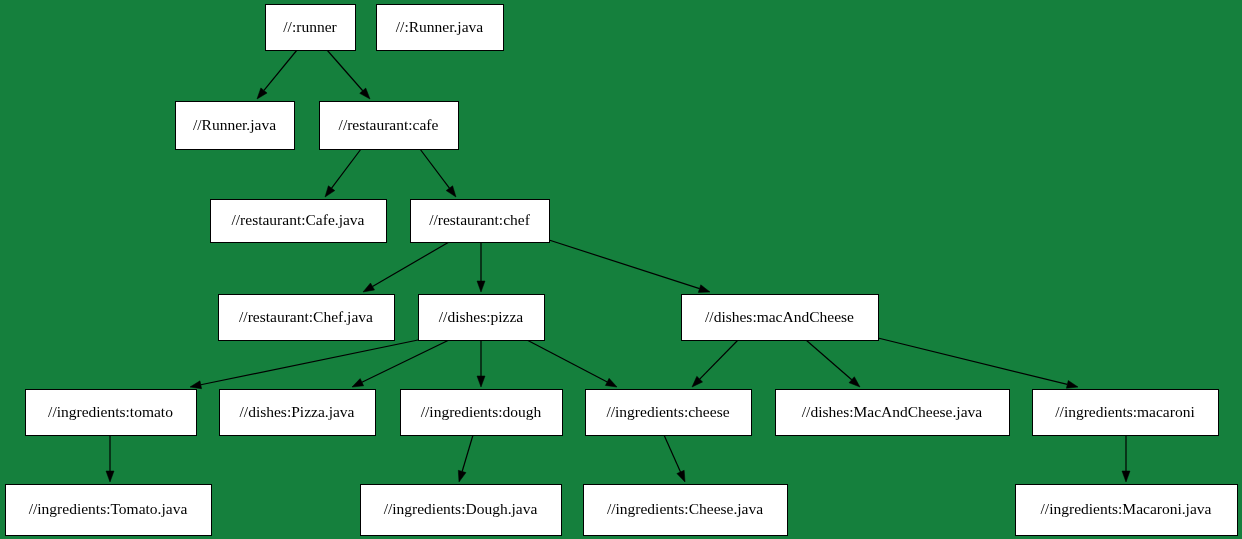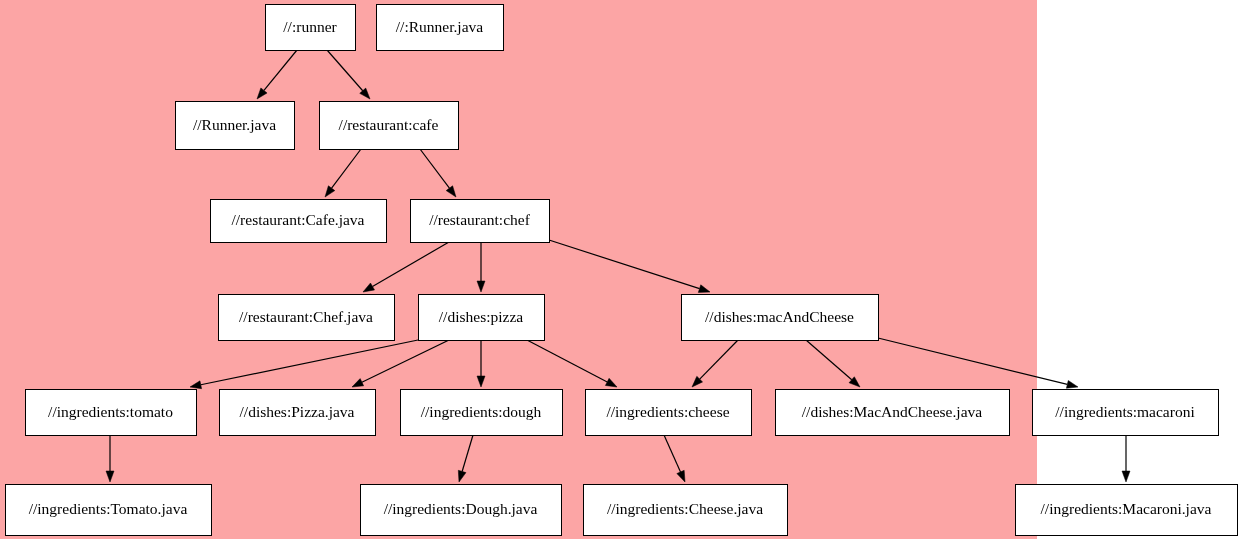--- a/index.html
+++ b/index.html
@@ -9,23 +9,23 @@
     background: #ffffff;
   }
   body {
     width: 1242px;
     height: 539px;
     overflow: hidden;
     font-family: "Liberation Serif", "DejaVu Serif", serif;
   }
   #graph-root {
     position: relative;
-    width: 1037px;
+    width: 1242px;
     height: 539px;
-    background: #fca5a5;
+    background: #15803d;
   }
   svg#graph-canvas {
     position: absolute;
     top: 0;
     left: 0;
     width: 1242px;
     height: 539px;
     display: block;
   }
   .graph-node rect {

